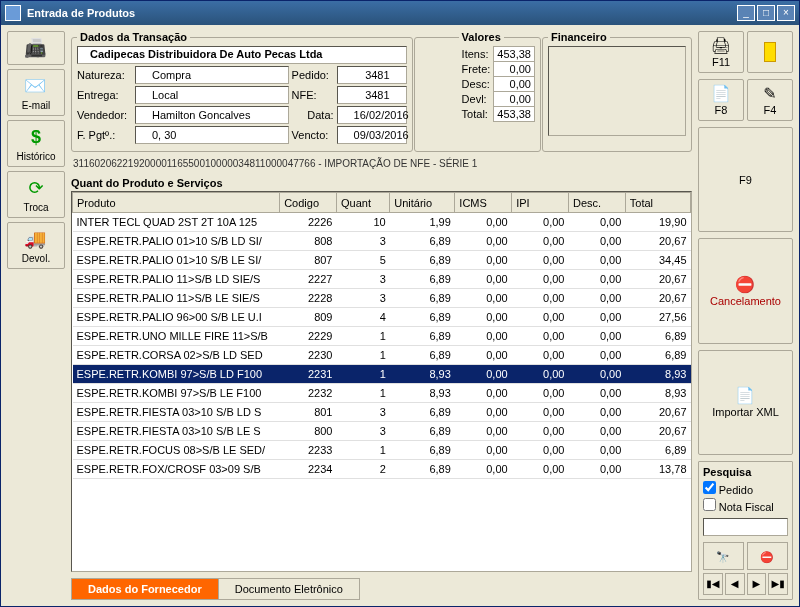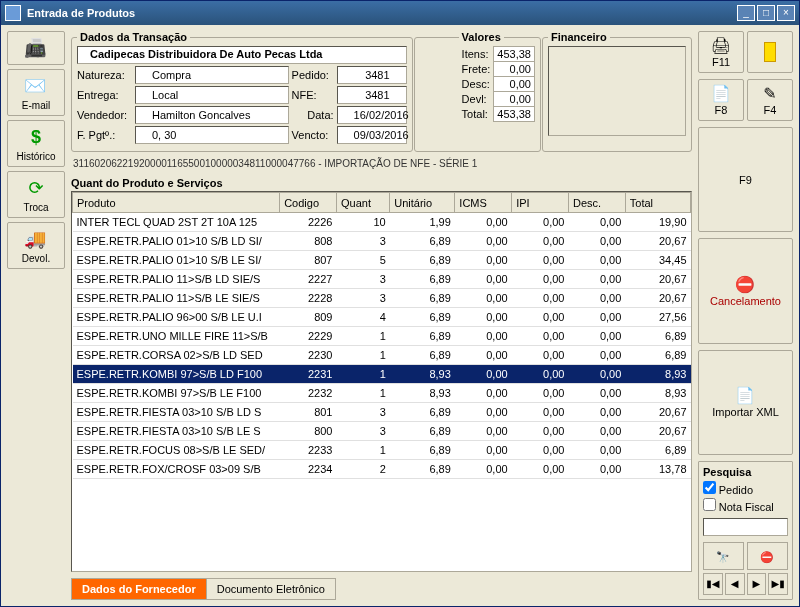--- a/index.html
+++ b/index.html
@@ -35,21 +35,21 @@
 .grid-area { flex: 1; display: flex; flex-direction: column; min-height: 0; }
 .grid-title { font-weight: bold; padding: 2px 0; }
 .grid-wrap { flex: 1; border: 1px inset #aca899; background: #fff; overflow: hidden; display: flex; }
 .grid-scroll { flex: 1; overflow-y: scroll; overflow-x: hidden; }
 table.grid { width: 100%; border-collapse: collapse; table-layout: fixed; }
 table.grid th { background: #ece9d8; border: 1px solid #aca899; padding: 2px 4px; text-align: left; position: sticky; top: 0; font-weight: normal; height: 20px; }
 table.grid td { border-bottom: 1px solid #e0e0e0; padding: 1px 4px; height: 19px; white-space: nowrap; overflow: hidden; text-overflow: clip; }
 table.grid tr.sel td { background: #0a246a; color: #fff; }
 .num { text-align: right; }
 .tabs { display: flex; margin-top: 2px; }
-.tab { padding: 4px 10px; border: 1px solid #aca899; background: #ece9d8; cursor: pointer; margin-right: -1px; }
+.tab { padding: 4px 16px; border: 1px solid #aca899; background: #ece9d8; cursor: pointer; margin-right: -1px; }
 .tab.active { background: #ff6600; color: #fff; font-weight: bold; }
 .right-panel { width: 95px; display: flex; flex-direction: column; gap: 6px; }
 .rrow { display: flex; gap: 3px; }
 .rbtn { flex: 1; height: 42px; border: 1px solid #aca899; background: #ece9d8; display: flex; flex-direction: column; align-items: center; justify-content: center; cursor: pointer; border-radius: 2px; gap: 1px; font-size: 10px; }
 .rbtn .ic { font-size: 16px; }
 .rbtn.full { width: 100%; }
 .rbtn.cancel { color: #a00; }
 .pesq { border: 1px solid #aca899; padding: 4px; border-radius: 1px; }
 .pesq .ptitle { font-weight: bold; margin-bottom: 3px; }
 .pesq label { display: block; font-size: 10px; margin-bottom: 2px; }

